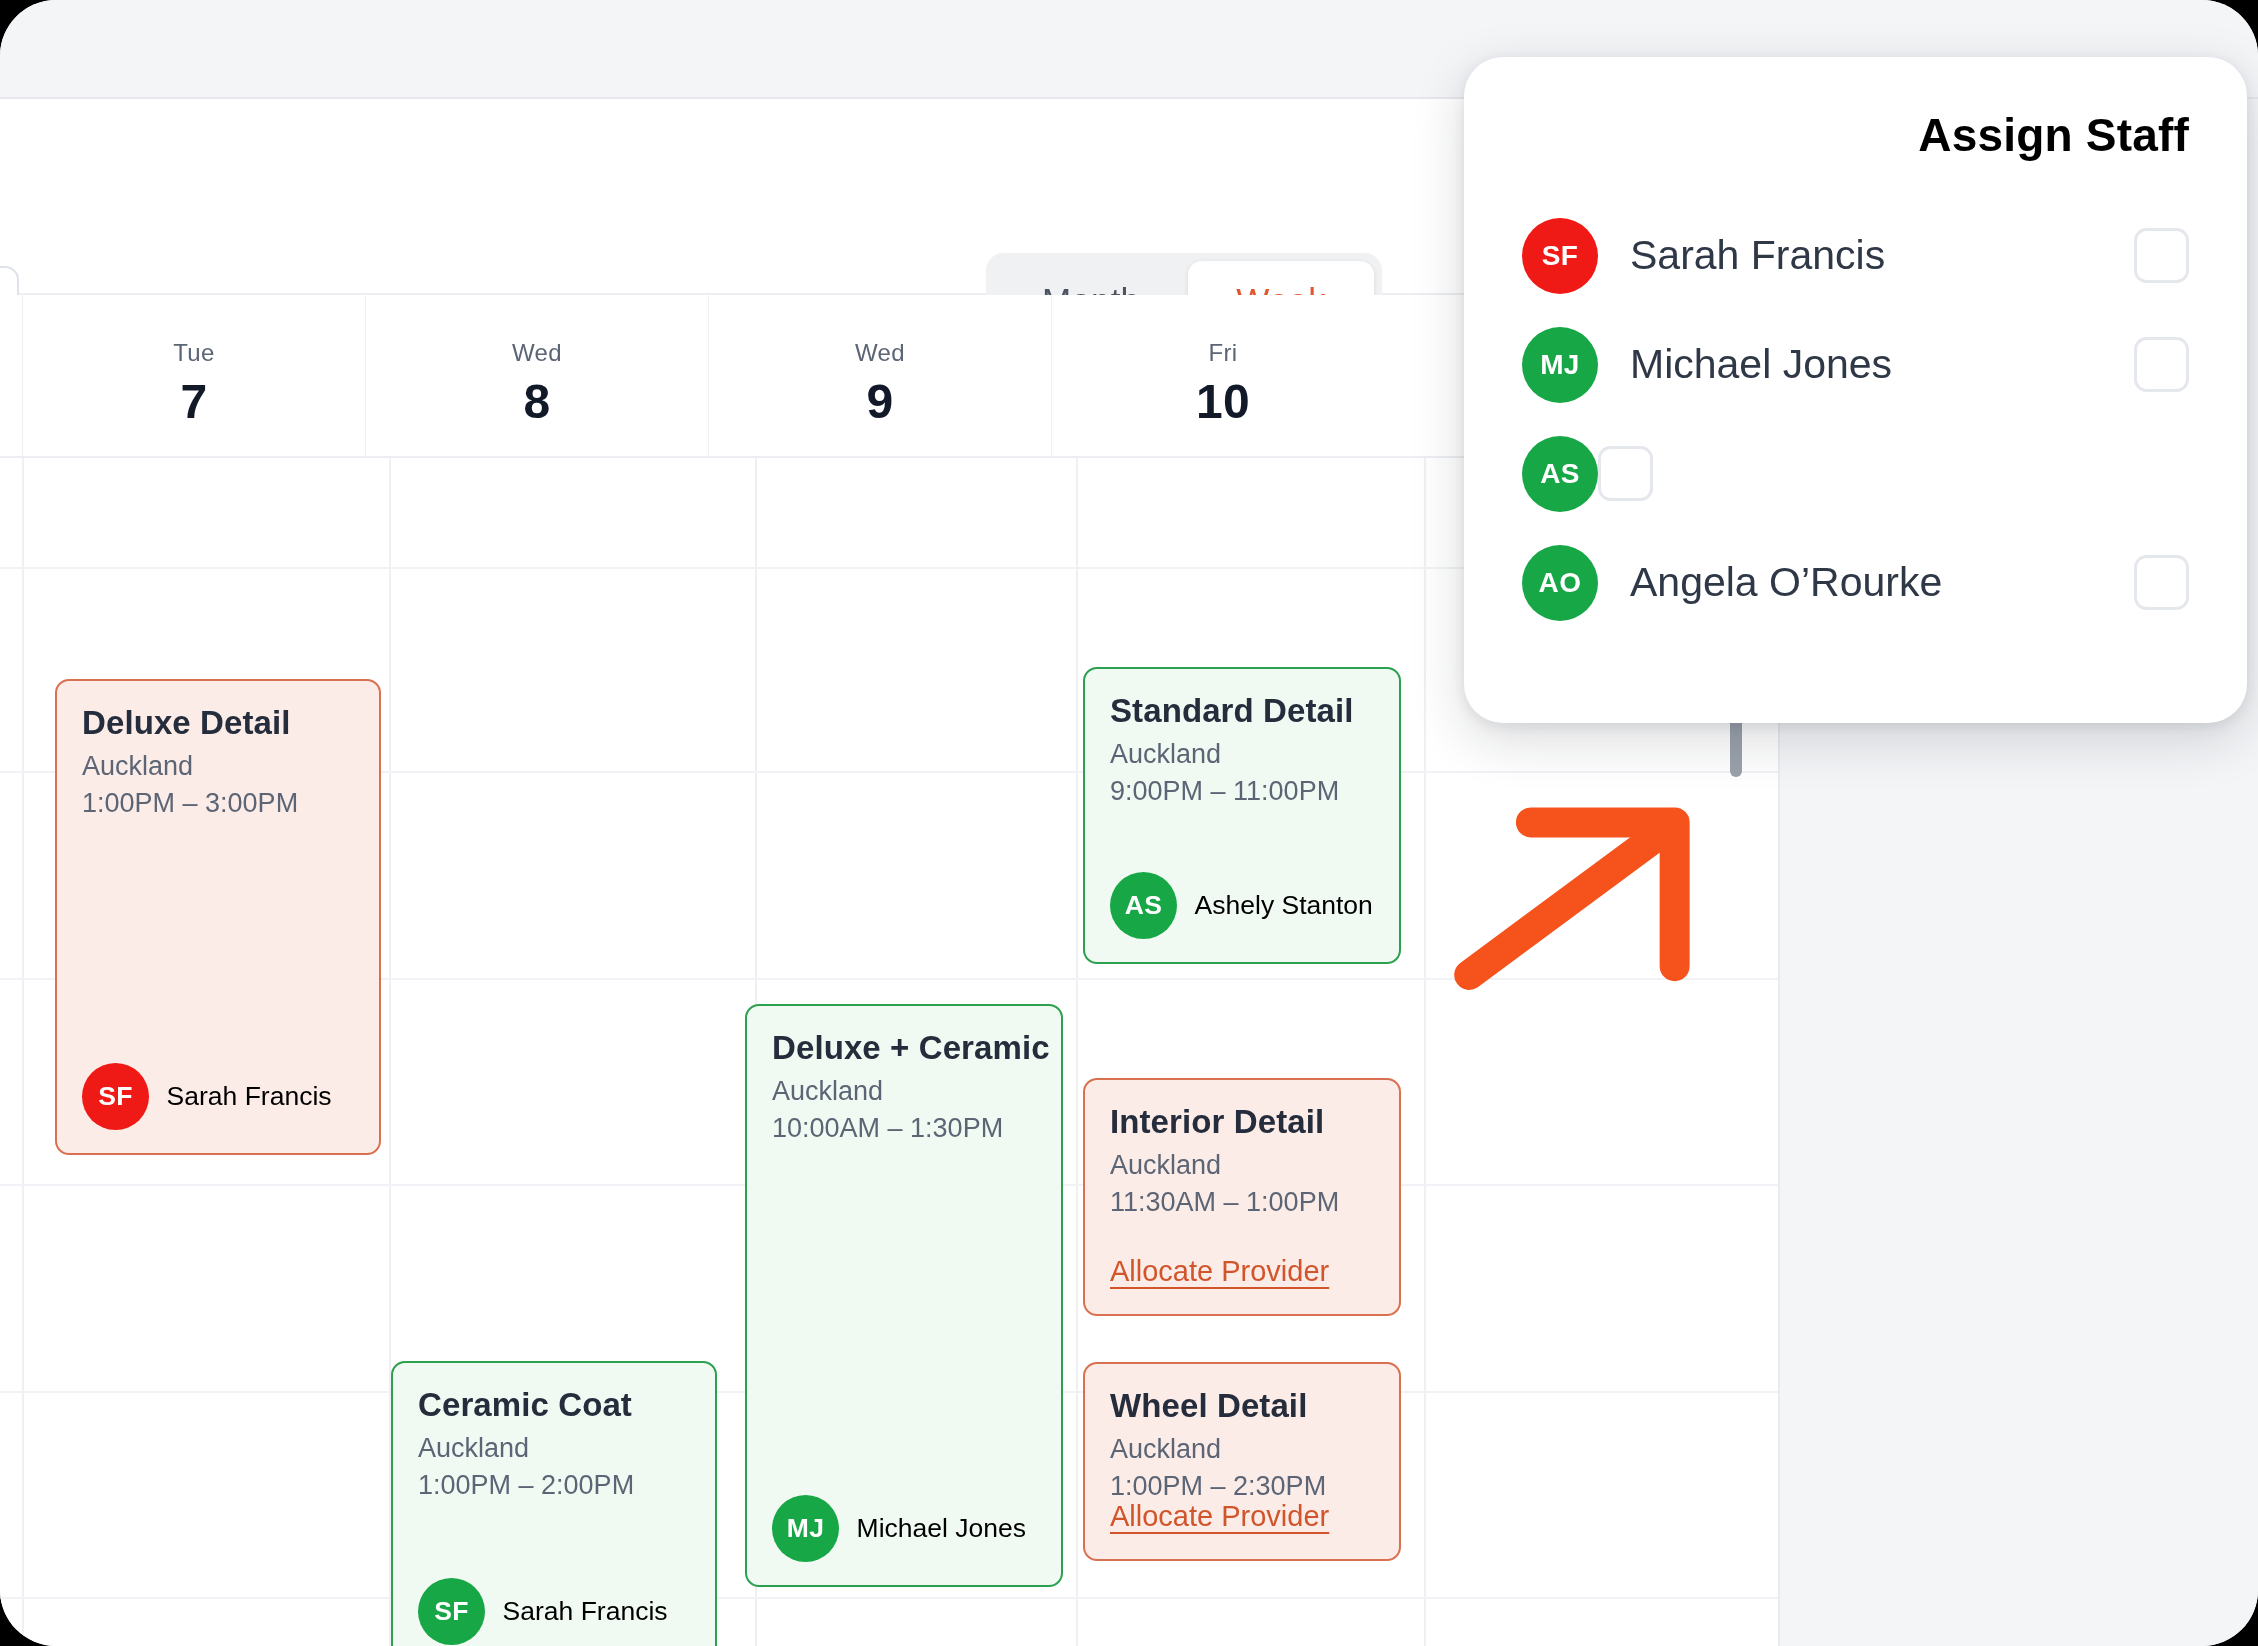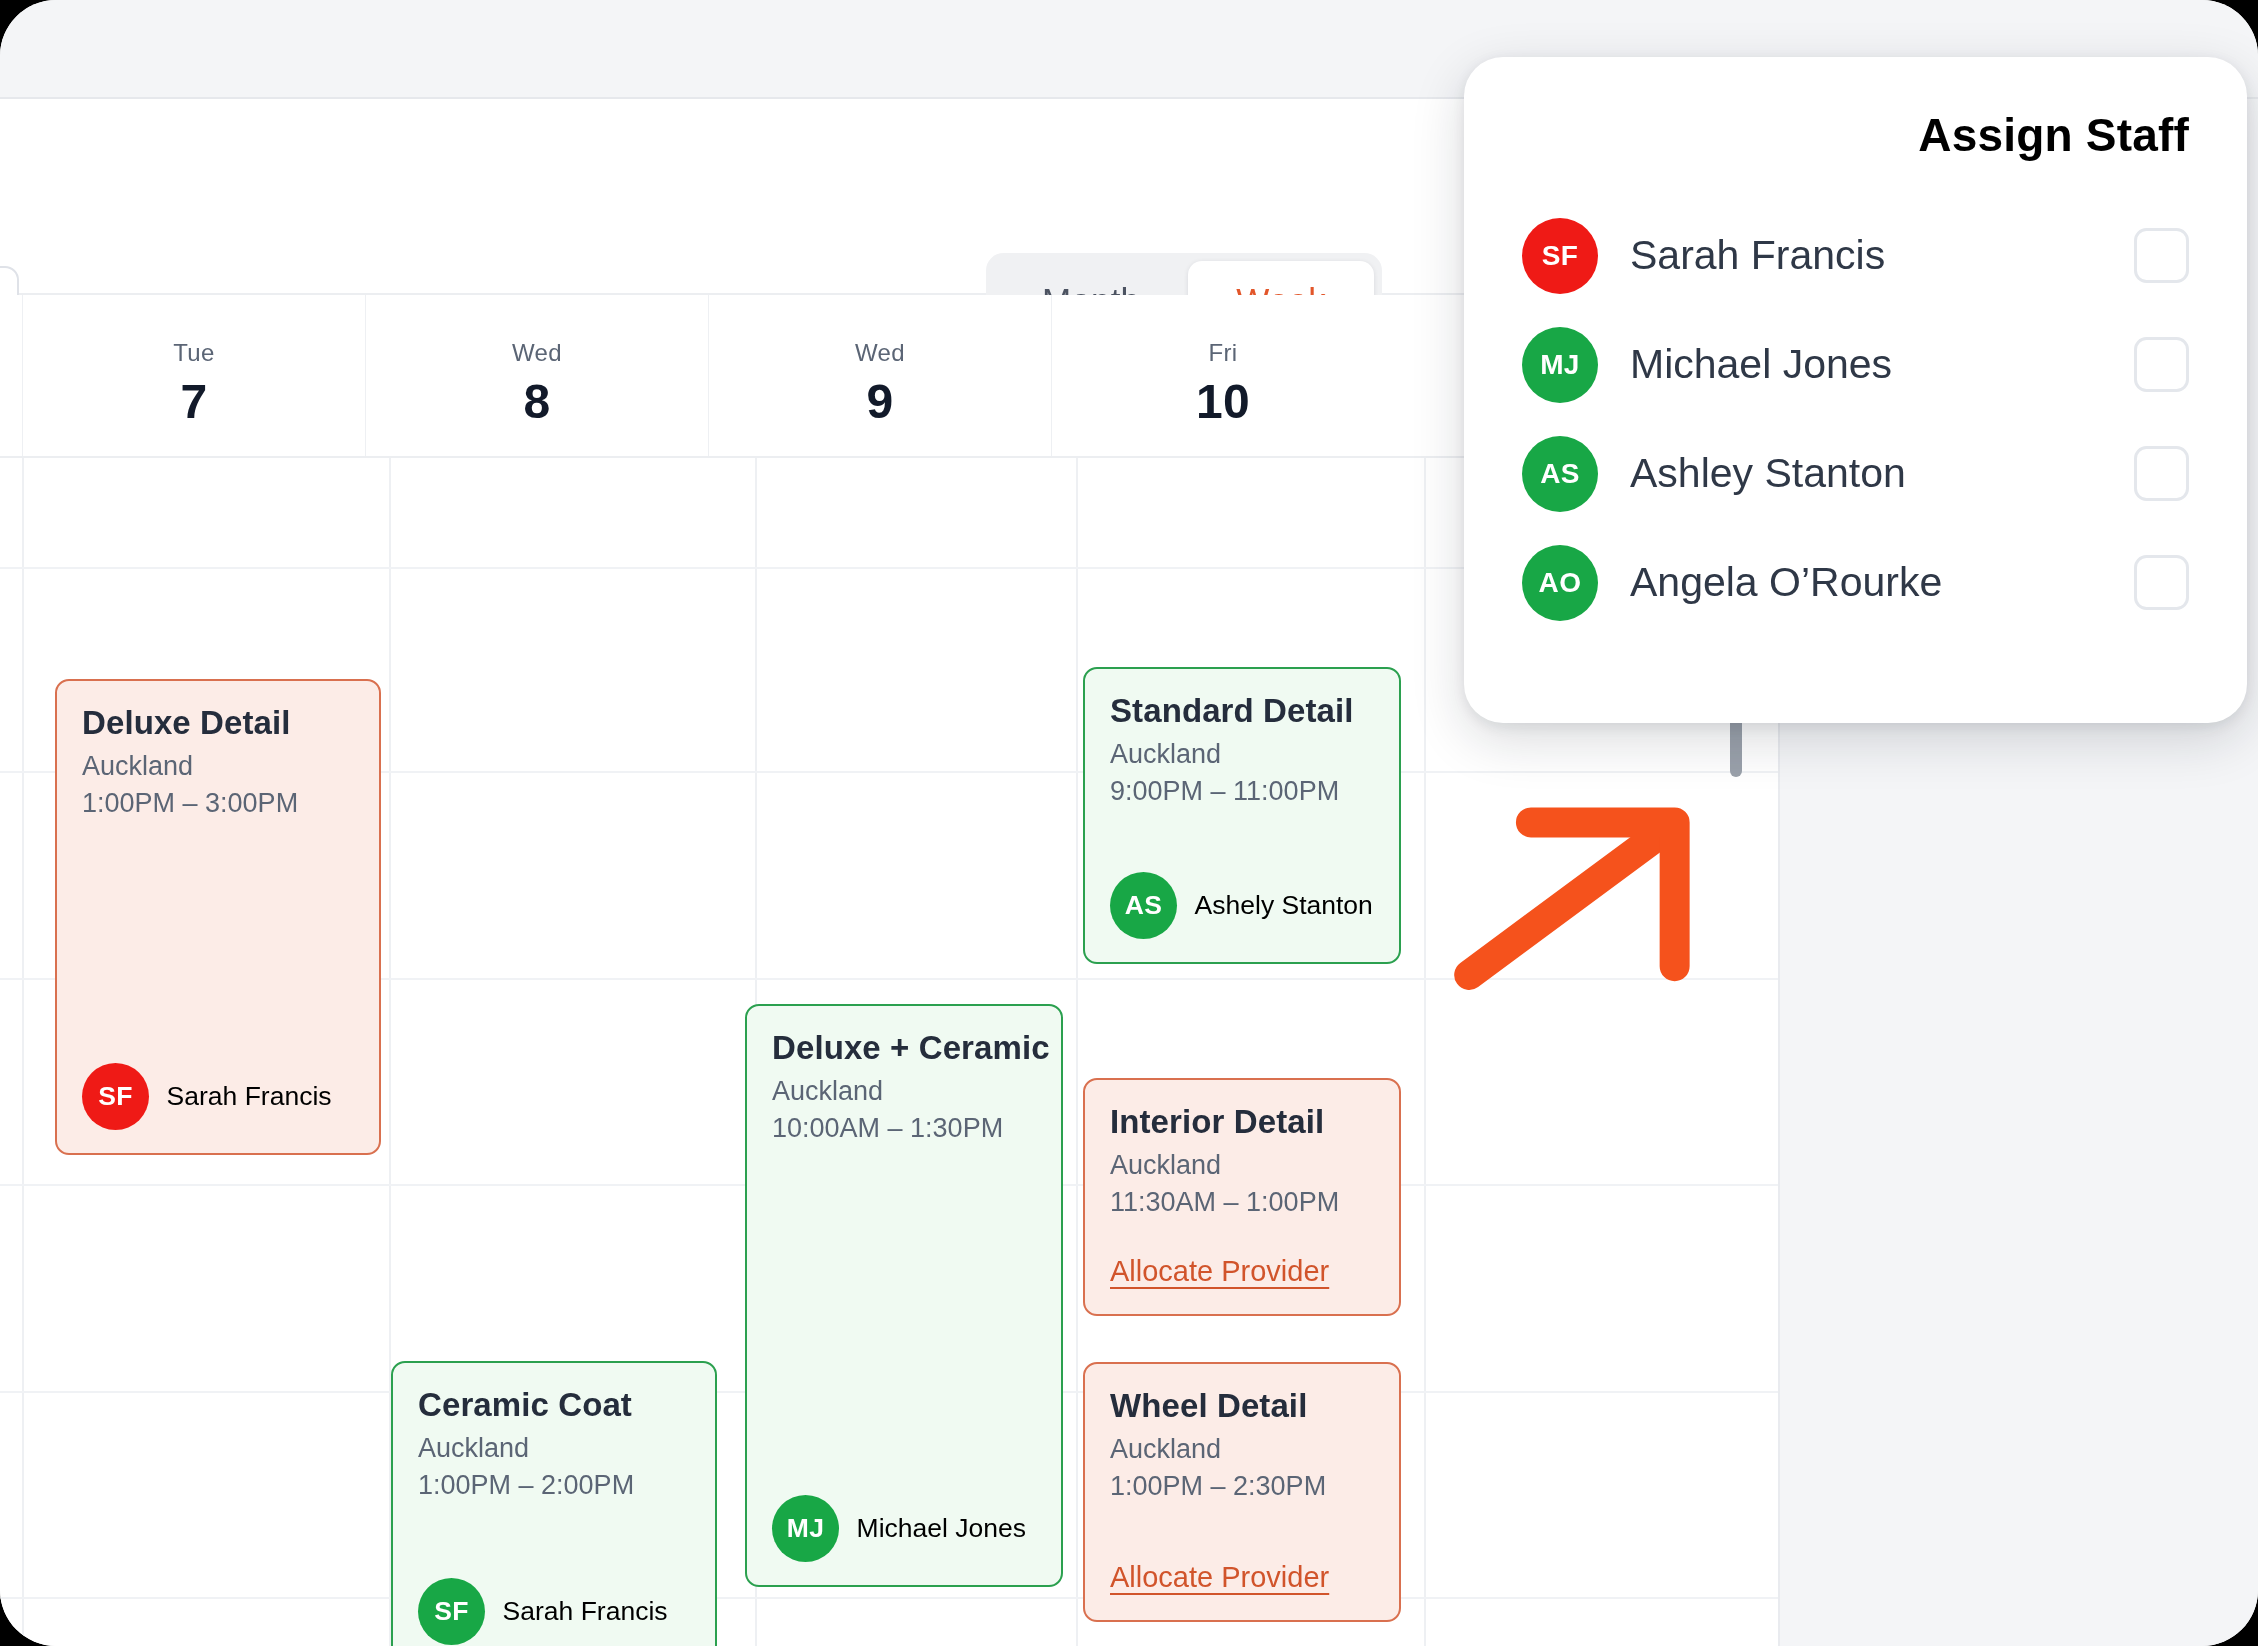--- a/index.html
+++ b/index.html
@@ -381,21 +381,21 @@
           </div>
         </div>
 
         <div class="event red" style="left:1083px; top:620px; width:318px; height:238px;">
           <div class="ev-title">Interior Detail</div>
           <div class="ev-loc">Auckland</div>
           <div class="ev-time">11:30AM – 1:00PM</div>
           <div class="allocate-link">Allocate Provider</div>
         </div>
 
-        <div class="event red" style="left:1083px; top:904px; width:318px; height:260px;">
+        <div class="event red" style="left:1083px; top:904px; width:318px; height:199px;">
           <div class="ev-title">Wheel Detail</div>
           <div class="ev-loc">Auckland</div>
           <div class="ev-time">1:00PM – 2:30PM</div>
           <div class="allocate-link">Allocate Provider</div>
         </div>
       </div>
     </div>
 
     <div class="right-gutter"></div>
 
@@ -411,21 +411,20 @@
       </div>
 
       <div class="staff-row">
         <div class="staff-avatar" style="background:#18a746">MJ</div>
         <div class="staff-name">Michael Jones</div>
         <div class="staff-check"></div>
       </div>
 
       <div class="staff-row">
         <div class="staff-avatar" style="background:#18a746">AS</div>
-        <div class="staff-name">Ashley Stanton</div>
         <div class="staff-check"></div>
       </div>
 
       <div class="staff-row">
         <div class="staff-avatar" style="background:#18a746">AO</div>
         <div class="staff-name">Angela O’Rourke</div>
         <div class="staff-check"></div>
       </div>
     </div>
 

